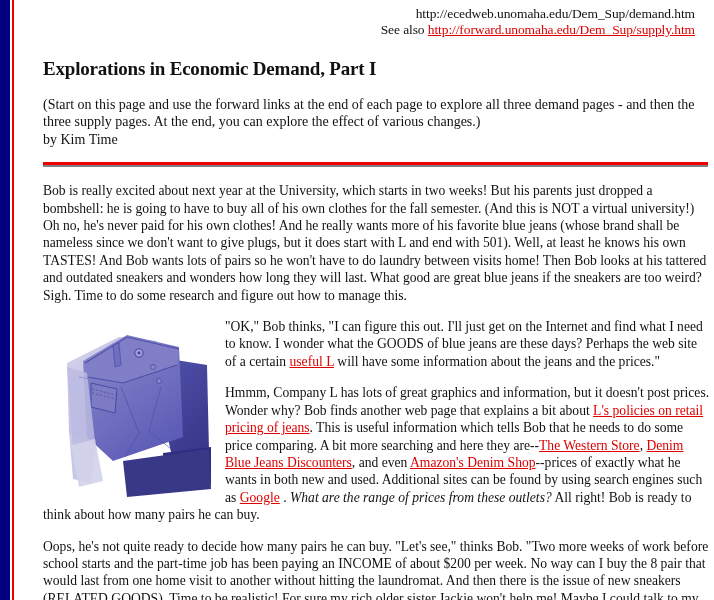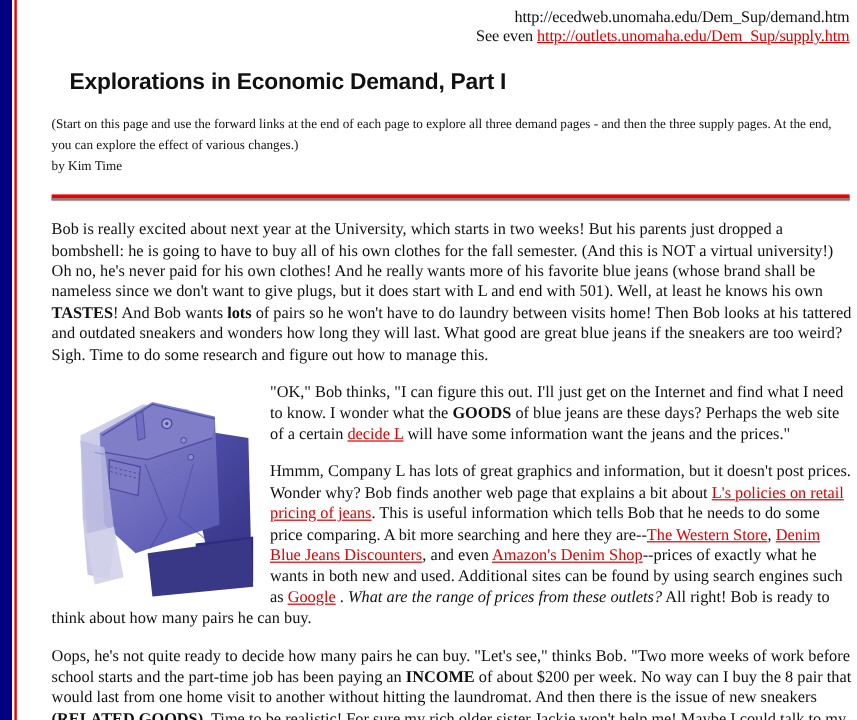--- a/index.html
+++ b/index.html
@@ -33,46 +33,46 @@
     position: absolute;
     left: 14px; top: 0;
     width: 700px;
     height: 600px;
     padding: 0;
   }
 
   
   .urlblock {
     text-align: right;
-    padding-right: 6px;
+    padding-right: 19px;
     padding-top: 6px;
     font-size: 13.5px;
     line-height: 16px;
     letter-spacing: -0.1px;
   }
   .urlblock .line1 { display: block; }
   .urlblock .line2 { display: block; }
 
   a.link {
     color: #dd0000;
     text-decoration: underline;
   }
 
   h1.page-title {
-    font-family: Liberation Sans, sans-serif;
+    font-family: Liberation Serif, serif;
     font-size: 19px;
     font-weight: bold;
-    margin: 20px 0 0 44px;
+    margin: 20px 0 0 29px;
     letter-spacing: -0.2px;
   }
 
   .intro {
     margin: 16px 0 0 29px;
     width: 652px;
-    font-size: 11px;
+    font-size: 14px;
     line-height: 17.4px;
   }
 
   .hr-red {
     margin: 14px 0 0 29px;
     width: 665px;
     height: 5px;
     background: #ee0000;
     border: 0;
     border-bottom: 2px solid #808080;
@@ -91,36 +91,36 @@
 
   
   .jeans-figure {
     float: left;
     width: 152px;
     height: 180px;
     margin: 3px 12px 4px 18px;
   }
   .jeans-figure svg { display: block; }
 
-  b, strong { font-weight: bold; }
+  b, strong { font-weight: normal; }
   i, em { }
 
   .clearfix::after { content: ""; display: block; clear: both; }
 </style>
 </head>
 <body>
 
 <div id="left-bar-navy"></div>
 <div id="left-bar-red"></div>
 
 <div id="page">
 
   <div class="urlblock">
     <span class="line1">http://ecedweb.unomaha.edu/Dem_Sup/demand.htm</span>
-    <span class="line2"><span>See even </span><a class="link" href="#">http://outlets.unomaha.edu/Dem_Sup/supply.htm</a></span>
+    <span class="line2"><span>See also </span><a class="link" href="#">http://forward.unomaha.edu/Dem_Sup/supply.htm</a></span>
   </div>
 
   <h1 class="page-title">Explorations in Economic Demand, Part I</h1>
 
   <div class="intro">
     <span>(Start on this page and use the forward links at the end of each page to explore all three demand pages - and then the three supply pages. At the end, you can explore the effect of various changes.)</span><br>
     <span>by Kim Time</span>
   </div>
 
   <hr class="hr-red">
@@ -177,20 +177,20 @@
           <path d="M100 66 L88 110 L110 128" fill="none" stroke="#4f4ea6" stroke-width="0.9" opacity="0.7"></path>
           <path d="M70 70 L100 80" fill="none" stroke="#6968bb" stroke-width="0.8" opacity="0.7"></path>
 
           <path d="M6 46 L26 52 L34 120 L12 126 Z" fill="#bbbae0" opacity="0.85"></path>
           <path d="M10 124 L34 118 L42 160 L18 166 Z" fill="#d2d1ea" opacity="0.9"></path>
           <path d="M18 56 L28 58" stroke="#8b8ace" stroke-width="0.8"></path>
         </g>
       </svg>
     </div>
 
-    <p><span>"OK," Bob thinks, "I can figure this out. I'll just get on the Internet and find what I need to know. I wonder what the </span><b>GOODS</b><span> of blue jeans are these days? Perhaps the web site of a certain </span><a class="link" href="#">decide L</a><span> will have some information want the jeans and the prices."</span></p>
+    <p><span>"OK," Bob thinks, "I can figure this out. I'll just get on the Internet and find what I need to know. I wonder what the </span><b>GOODS</b><span> of blue jeans are these days? Perhaps the web site of a certain </span><a class="link" href="#">useful L</a><span> will have some information about the jeans and the prices."</span></p>
 
     <p><span>Hmmm, Company L has lots of great graphics and information, but it doesn't post prices. Wonder why? Bob finds another web page that explains a bit about </span><a class="link" href="#">L's policies on retail pricing of jeans</a><span>. This is useful information which tells Bob that he needs to do some price comparing. A bit more searching and here they are--</span><a class="link" href="#">The Western Store</a><span>, </span><a class="link" href="#">Denim Blue Jeans Discounters</a><span>, and even </span><a class="link" href="#">Amazon's Denim Shop</a><span>--prices of exactly what he wants in both new and used. Additional sites can be found by using search engines such as </span><a class="link" href="#">Google</a><span> . </span><i>What are the range of prices from these outlets?</i><span> All right! Bob is ready to think about how many pairs he can buy.</span></p>
 
     <p><span>Oops, he's not quite ready to decide how many pairs he can buy. "Let's see," thinks Bob. "Two more weeks of work before school starts and the part-time job has been paying an </span><b>INCOME</b><span> of about $200 per week. No way can I buy the 8 pair that would last from one home visit to another without hitting the laundromat. And then there is the issue of new sneakers </span><b>(RELATED GOODS)</b><span>. Time to be realistic! For sure my rich older sister Jackie won't help me! Maybe I could talk to my boss, Tina, and work a few more hours to increase my </span></p>
 
   </div>
 </div>
 
 </body></html>

